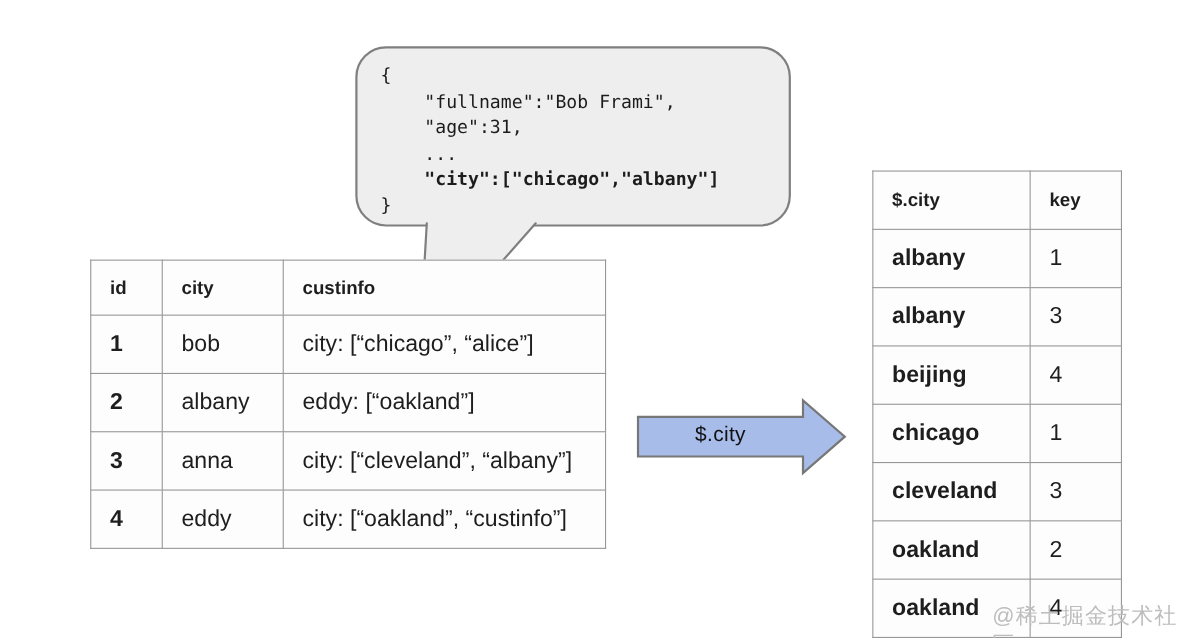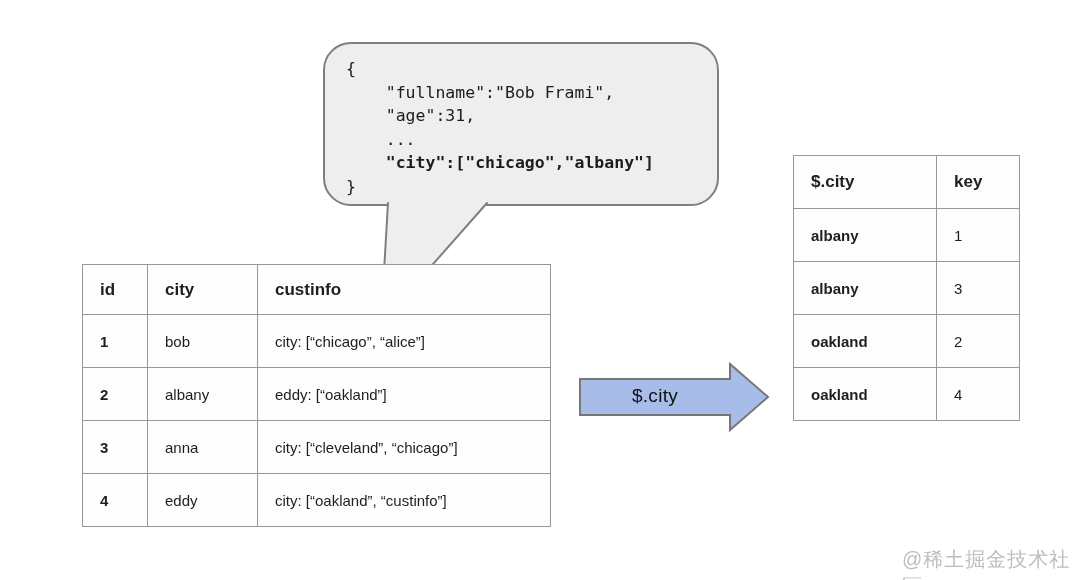--- a/index.html
+++ b/index.html
@@ -21,24 +21,24 @@
   }
   .code-line.bold{font-weight:bold;}
   .tail{position:absolute;left:368px;top:197px;}
 
   
   table.tbl{
     position:absolute;border-collapse:collapse;table-layout:fixed;background:#fdfdfd;
   }
   table.tbl th, table.tbl td{
     border:1px solid #979797;text-align:left;padding:0 0 0 17px;
-    font-size:15px;color:#1e1e1e;vertical-align:middle;overflow:hidden;white-space:nowrap;
+    font-size:21px;color:#1e1e1e;vertical-align:middle;overflow:hidden;white-space:nowrap;
   }
   table.tbl th{font-weight:bold;font-size:17px;}
-  table.left{left:82px;top:264px;}
+  table.left{left:82px;top:236px;}
   table.left th{height:49px;}
   table.left td{height:52px;}
   td.cell-id{font-weight:bold;}
   table.right{left:793px;top:155px;}
   table.right th{height:52px;}
   table.right td{height:52px;}
   td.cell-city{font-weight:bold;}
 
   
   .arrow{position:absolute;left:578px;top:361px;}
@@ -86,21 +86,21 @@
           <td class="cell-custinfo">city: [“chicago”, “alice”]</td>
         </tr>
         <tr>
           <td class="cell-id">2</td>
           <td class="cell-name">albany</td>
           <td class="cell-custinfo">eddy: [“oakland”]</td>
         </tr>
         <tr>
           <td class="cell-id">3</td>
           <td class="cell-name">anna</td>
-          <td class="cell-custinfo">city: [“cleveland”, “chicago”]</td>
+          <td class="cell-custinfo">city: [“cleveland”, “albany”]</td>
         </tr>
         <tr>
           <td class="cell-id">4</td>
           <td class="cell-name">eddy</td>
           <td class="cell-custinfo">city: [“oakland”, “custinfo”]</td>
         </tr>
       </tbody>
   </table>
 
   <svg class="arrow" width="194" height="72" viewBox="0 0 194 72">
@@ -122,20 +122,32 @@
     <tbody id="right-tbody">
         <tr>
           <td class="cell-city">albany</td>
           <td class="cell-key">1</td>
         </tr>
         <tr>
           <td class="cell-city">albany</td>
           <td class="cell-key">3</td>
         </tr>
         <tr>
+          <td class="cell-city">beijing</td>
+          <td class="cell-key">4</td>
+        </tr>
+        <tr>
+          <td class="cell-city">chicago</td>
+          <td class="cell-key">1</td>
+        </tr>
+        <tr>
+          <td class="cell-city">cleveland</td>
+          <td class="cell-key">3</td>
+        </tr>
+        <tr>
           <td class="cell-city">oakland</td>
           <td class="cell-key">2</td>
         </tr>
         <tr>
           <td class="cell-city">oakland</td>
           <td class="cell-key">4</td>
         </tr>
       </tbody>
   </table>
 

